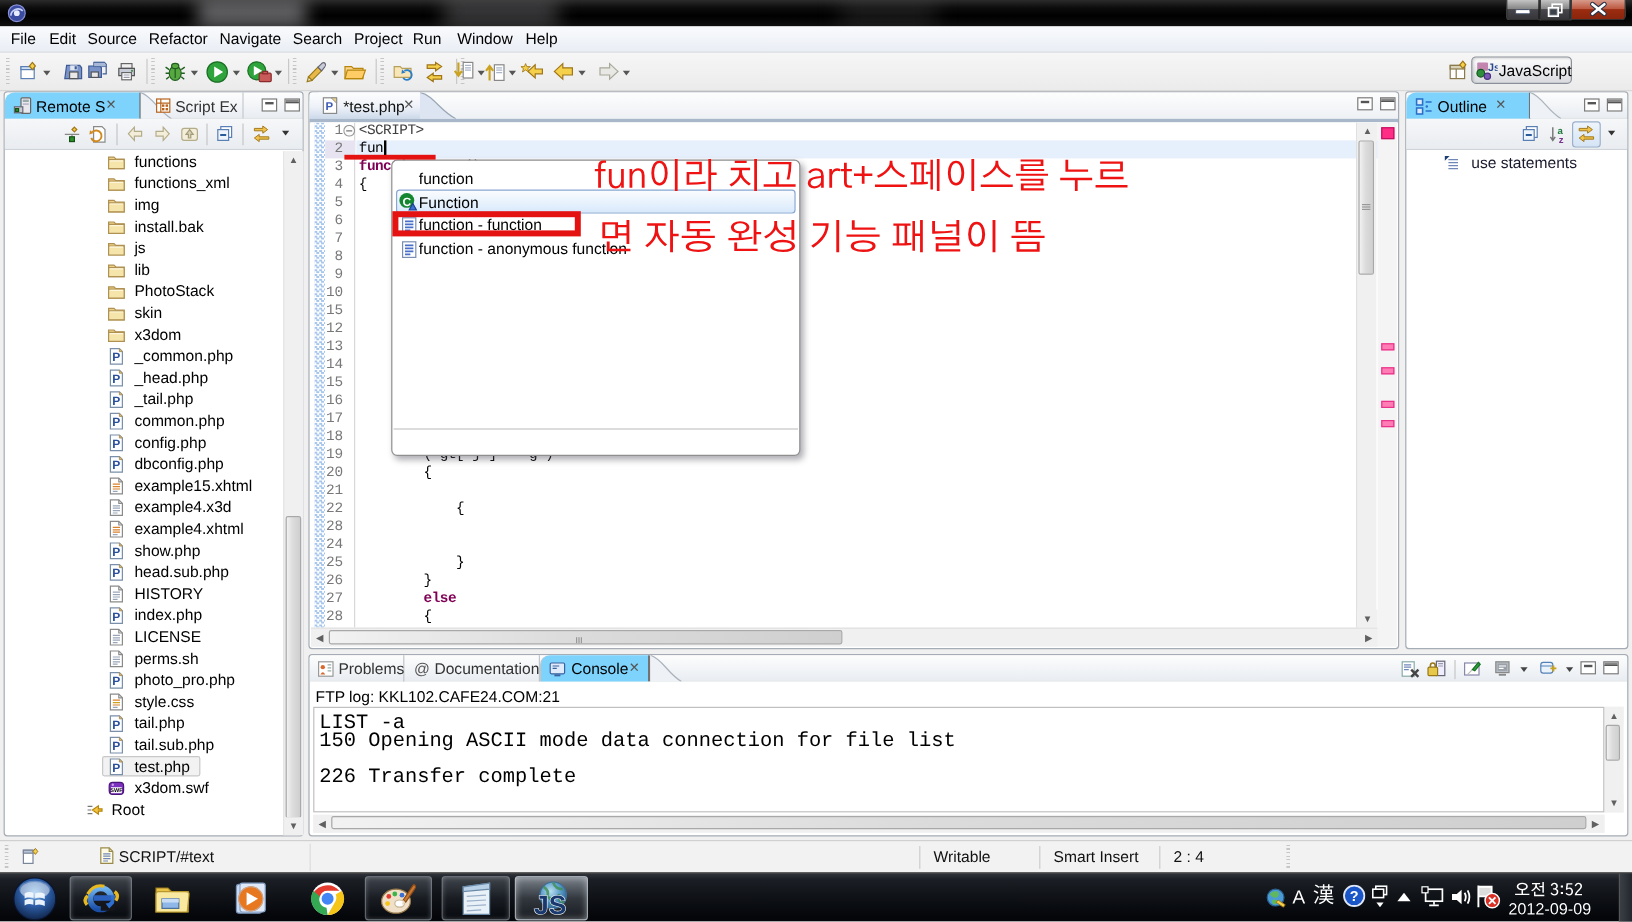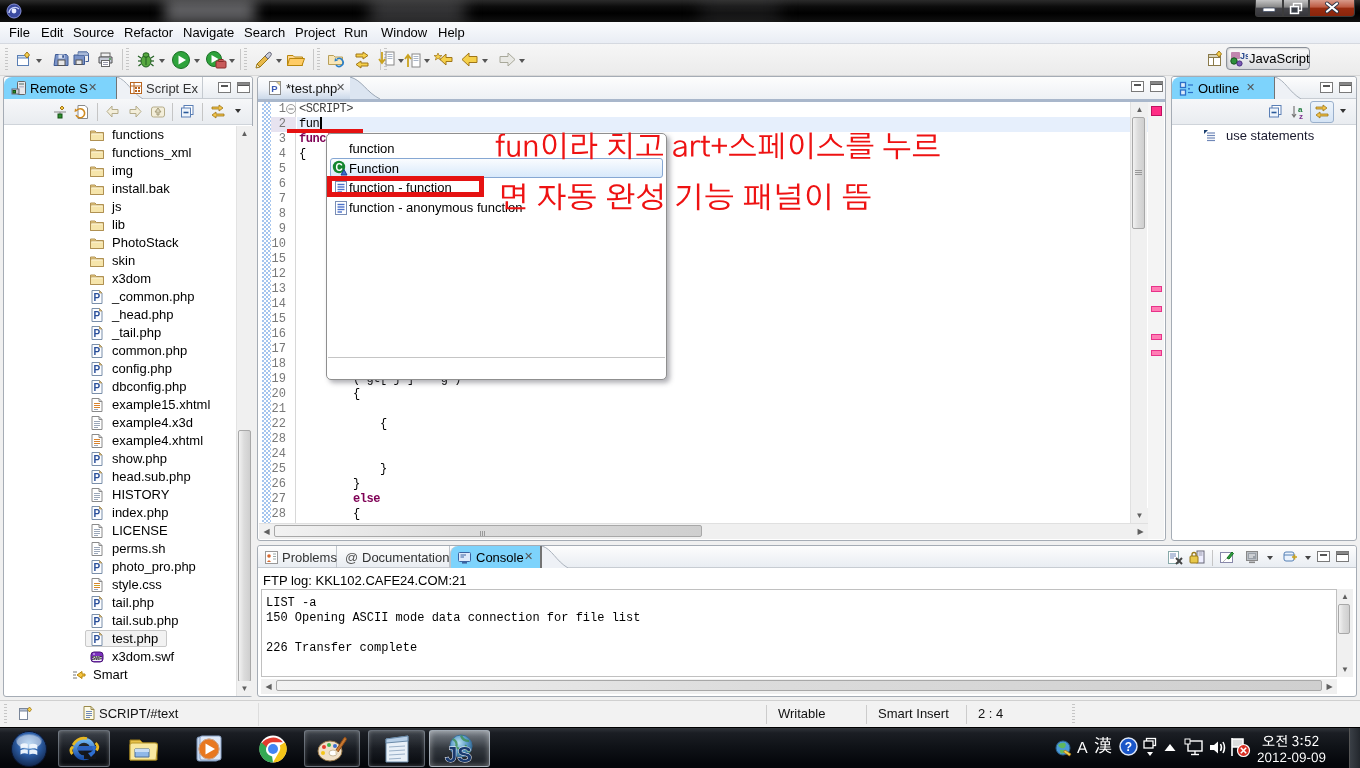--- a/index.html
+++ b/index.html
@@ -56,21 +56,21 @@
 .str{color:#2a00ff}
 .tag{color:#404040}
 #curline{position:absolute;left:38px;right:0;top:15px;height:15px;background:#e6effc}
 
 
 #outline{left:1171px;top:76px;width:186px;height:465px}
 #ol-toolbar{position:absolute;left:0;top:22px;right:0;height:26px;background:linear-gradient(#f6f7f9,#e9ecf0);border-bottom:1px solid #cfd4da}
 
 #console{left:257px;top:545px;width:1100px;height:152px}
 #con-label{position:absolute;left:5px;top:27px;font-size:13px;color:#000}
-#con-box{position:absolute;left:3px;top:43px;right:19px;height:88px;border:1px solid #c0c0c0;background:#fff;font-family:"Liberation Mono",monospace;font-size:12px;line-height:15px;color:#000;padding:6px 4px 2px;white-space:pre}
+#con-box{position:absolute;left:3px;top:43px;right:19px;height:88px;border:1px solid #c0c0c0;background:#fff;font-family:"Liberation Mono",monospace;font-size:17px;line-height:15px;color:#000;padding:6px 4px 2px;white-space:pre}
 
 #statusbar{left:0;top:700px;width:1360px;height:27px;background:#f2f2f2;border-top:1px solid #d0d0d0;font-size:13px;color:#111}
 
 #taskbar{left:0;top:727px;width:1360px;height:41px;background:linear-gradient(#30343a,#1b1e24 12%,#101318 45%,#04060a 90%);border-top:1px solid #000}
 .tbtn{position:absolute;top:2px;width:52px;height:37px;border-radius:3px}
 .tbtn.framed{border:1px solid rgba(160,170,180,.55);background:linear-gradient(rgba(130,140,150,.35),rgba(60,65,75,.25) 50%,rgba(20,25,30,.2));box-shadow:inset 0 0 4px rgba(255,255,255,.25)}
 .tbtn.active{border:1px solid rgba(190,200,210,.8);background:linear-gradient(rgba(200,210,220,.55),rgba(120,130,140,.35) 50%,rgba(70,80,90,.3));box-shadow:inset 0 0 6px rgba(255,255,255,.45)}
 #clockbox{position:absolute;right:27px;top:2px;width:82px;text-align:center;color:#fff}
 #showdesk{position:absolute;right:0;top:0;width:11px;height:41px;background:linear-gradient(90deg,#3a3f46,#23272d);border-left:1px solid #555}
 </style></head>
@@ -589,21 +589,21 @@
 <div class="trow" style="top:522px">
         <svg class="ticon" width="16" height="16">
           <use href="#i-swf"></use>
         </svg>
         <span class="tlabel">x3dom.swf</span>
       </div>
 <div class="trow" style="top:540px">
         <svg class="ticon" style="left:66px" width="16" height="16">
           <use href="#i-root"></use>
         </svg>
-        <span class="tlabel" style="left:88px">Smart</span>
+        <span class="tlabel" style="left:88px">Root</span>
       </div>
 </div>
 <div class="sb-v" style="left:232px;top:49px;width:17px;height:570px;position:absolute">
 <div class="sb-btn" style="top:0">▲</div>
 <div class="sb-thumb" style="top:304px;width:13px;height:252px"></div>
 <div class="sb-btn" style="bottom:0;top:auto">▼</div>
     </div>
 </div>
 
 <div class="abs panel" id="editor">

